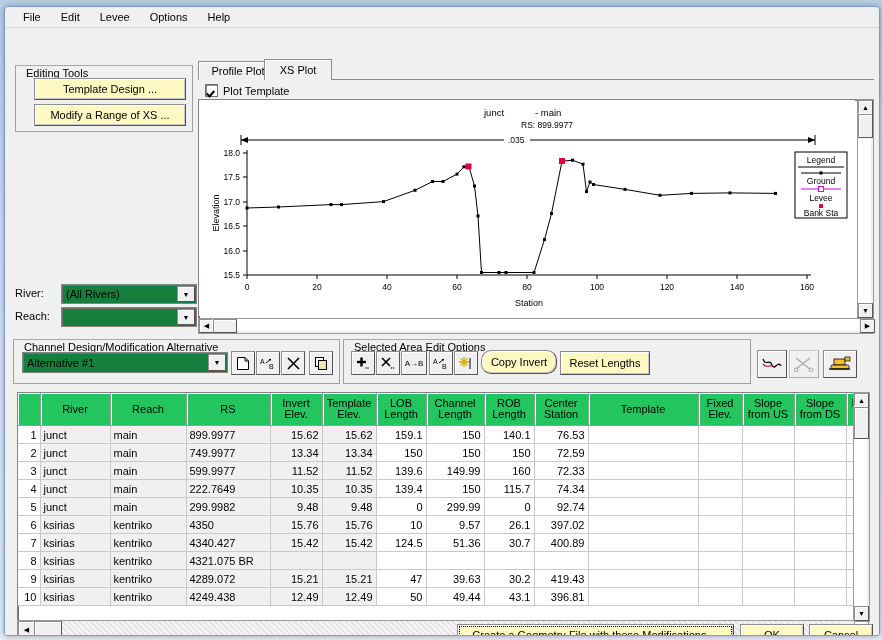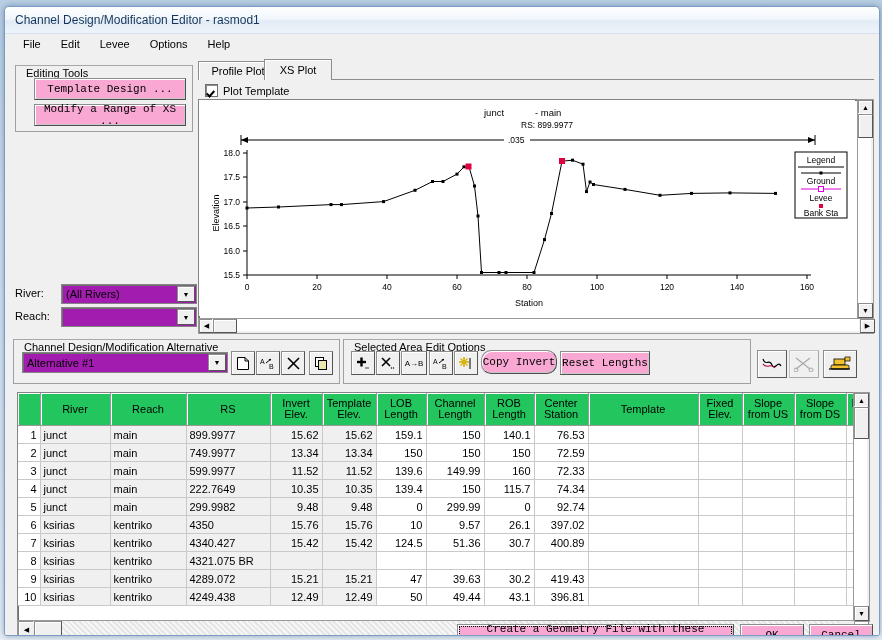--- a/index.html
+++ b/index.html
@@ -37,25 +37,25 @@
   .client{position:absolute;left:0;top:47px;width:874px;height:581px;background:#f0f0f0;}
 
   
   .grp{position:absolute;border:1px solid #a0a0a0;border-top-color:#a8a8a8;}
   .grp>.lg{
     position:absolute;top:-7px;left:7px;background:#f0f0f0;
     padding:0 3px;font-size:11px;color:#000;white-space:nowrap;margin-top:8px;
   }
 
   .btn{
-    background:#f9a8d4;
+    background:#fef9c3;
     border:1px solid #8d8d8d;
     border-right-color:#4f4f4f;border-bottom-color:#4f4f4f;
     box-shadow:inset 1px 1px 0 #ffffff, inset -1px -1px 0 #c8c8c8;
-    font-family:Liberation Mono, monospace;font-size:11px;
+    font-family:Liberation Sans, sans-serif;font-size:11px;
     color:#000;text-align:center;cursor:default;
     display:flex;align-items:center;justify-content:center;
   }
   .btn.focus{outline:1px dotted #000;outline-offset:-3px;}
 
   
   .tabstrip{position:absolute;left:193px;top:7px;width:676px;height:19px;}
   .tab{
     position:absolute;top:0;height:18px;
     border:1px solid #8d8d8d;border-bottom:none;background:#f0f0f0;
@@ -96,21 +96,21 @@
   }
   .sbthumb{
     background:#f0f0f0;border:1px solid #8d8d8d;
     border-right-color:#555;border-bottom-color:#555;
     box-shadow:inset 1px 1px 0 #fff;
   }
   .sbtrack{background:#ffffff;}
 
   
   .combo{
-    background:#a21caf;border:1px solid #848484;
+    background:#15803d;border:1px solid #848484;
     box-shadow:inset 1px 1px 0 #6f6f6f;
     display:flex;align-items:center;
     font-size:11px;padding-left:4px;position:relative;
   }
   .combo .arrow{
     position:absolute;right:1px;top:1px;bottom:1px;width:16px;
     background:#f0f0f0;border:1px solid #8d8d8d;
     border-right-color:#555;border-bottom-color:#555;
     box-shadow:inset 1px 1px 0 #fff;
     display:flex;align-items:center;justify-content:center;font-size:7px;
@@ -147,23 +147,20 @@
     box-shadow:inset 1px 1px 0 #fff;
     display:flex;align-items:center;justify-content:center;
     font-size:12px;color:#000;
   }
 </style>
 </head>
 <body>
 
 <div class="win">
 
-  <div class="titlebar">
-    <span>Channel Design/Modification Editor - rasmod1</span>
-  </div>
 
   <div class="menubar">
     <span>File</span>
     <span>Edit</span>
     <span>Levee</span>
     <span>Options</span>
     <span>Help</span>
   </div>
 
   <div class="client">

